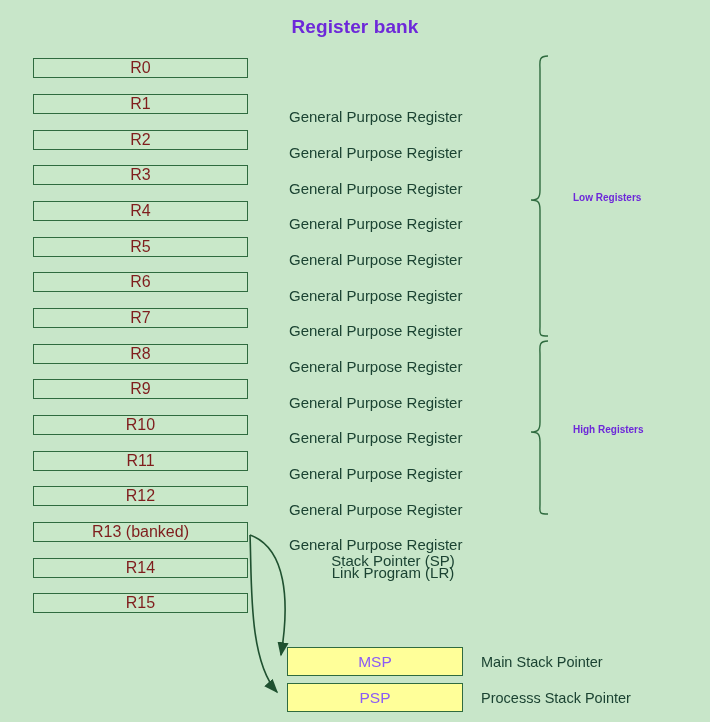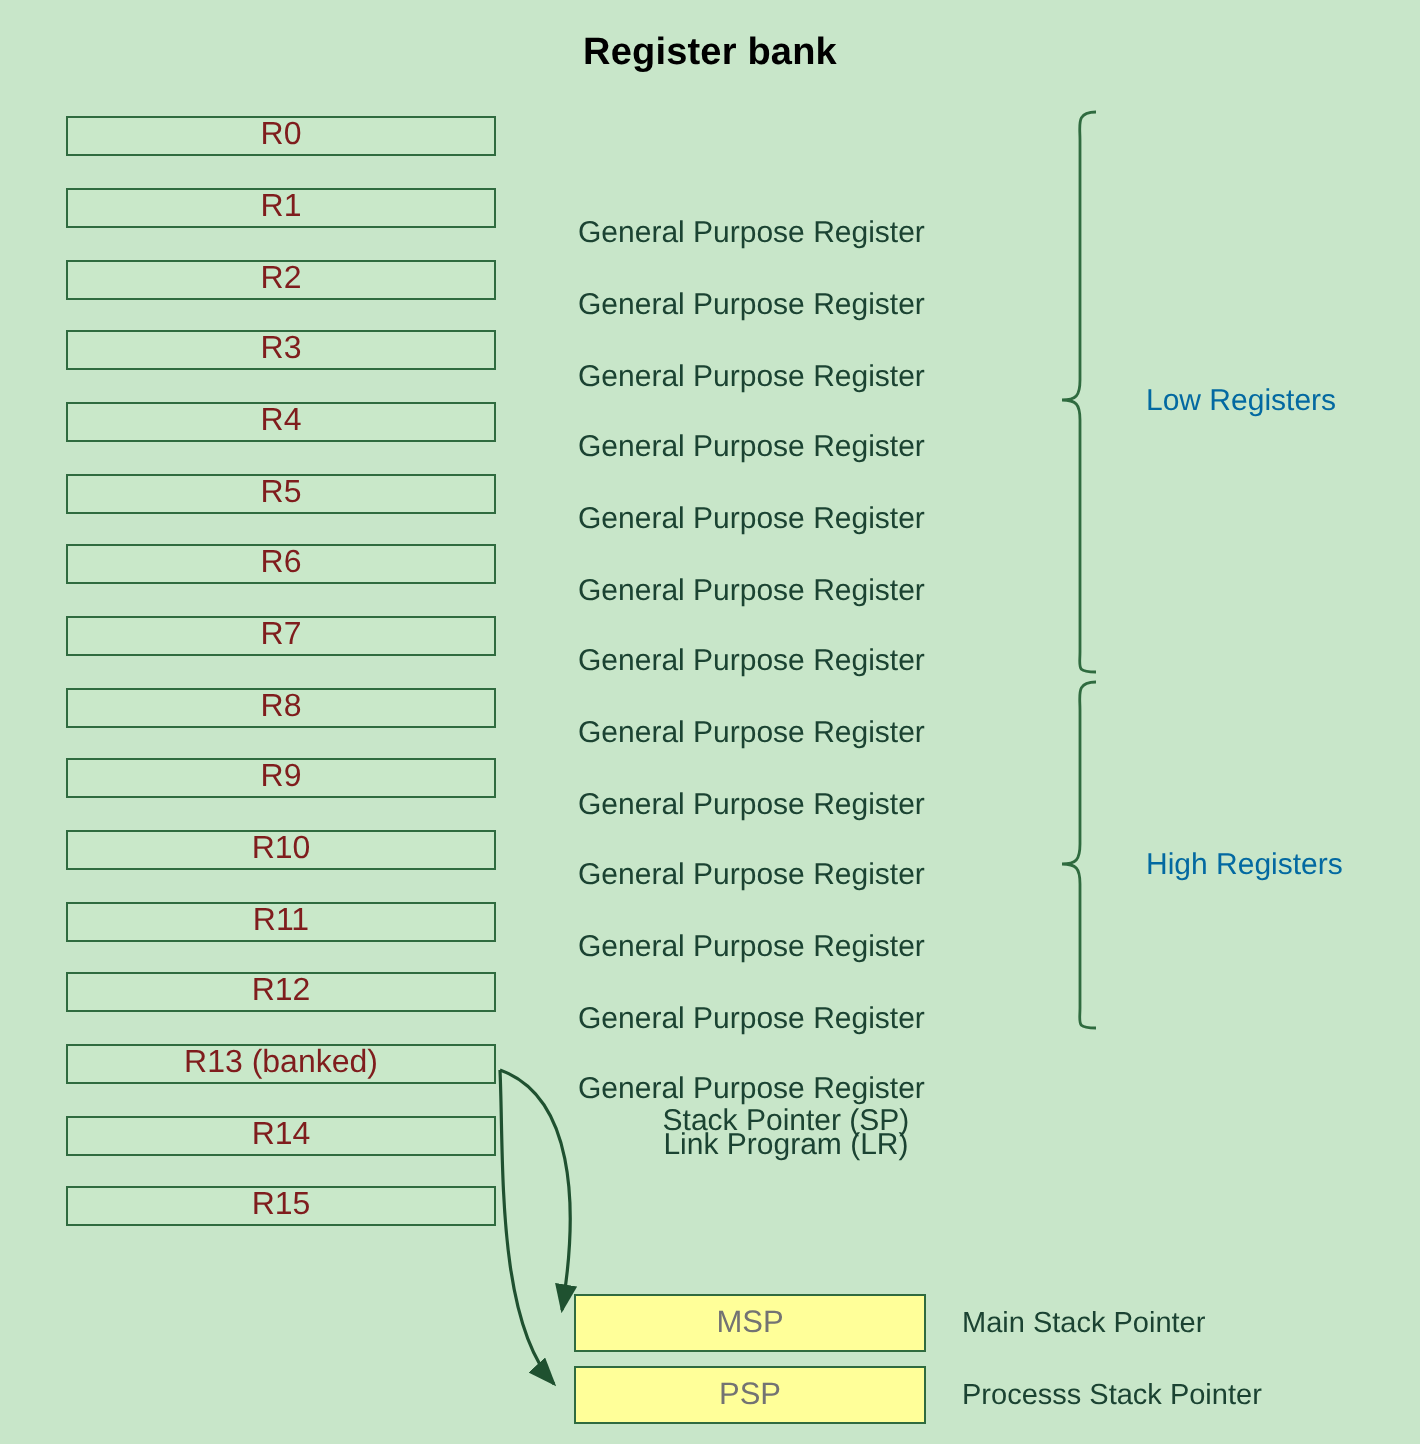--- a/index.html
+++ b/index.html
@@ -21,21 +21,21 @@
     background: #c8e6c9;
   }
   #title {
     position: absolute;
     left: 0;
     top: 16px;
     width: 710px;
     text-align: center;
     font-size: 19px;
     font-weight: bold;
-    color: #000000;
+    color: #6d28d9;
     letter-spacing: 0.1px;
   }
   .reg-box {
     position: absolute;
     left: 33px;
     width: 215px;
     height: 20px;
     box-sizing: border-box;
     border: 1.5px solid #2f6b3f;
     background: #c9e8c9;
@@ -73,37 +73,38 @@
     left: 287px;
     width: 176px;
     height: 29px;
     box-sizing: border-box;
     border: 1.5px solid #2f6b3f;
     background: #ffff99;
     display: flex;
     align-items: center;
     justify-content: center;
     font-size: 15.5px;
-    color: #737373;
+    color: #8b5cf6;
   }
   .sp-desc {
     position: absolute;
     left: 481px;
     height: 29px;
     display: flex;
     align-items: center;
     font-size: 14.5px;
     color: #1b4332;
     white-space: nowrap;
   }
   .group-label {
     position: absolute;
-    font-size: 15px;
-    color: #0369a1;
+    font-size: 10px;
+    color: #6d28d9;
     white-space: nowrap;
+    font-weight: bold;
   }
   svg.overlay {
     position: absolute;
     left: 0;
     top: 0;
     width: 710px;
     height: 722px;
     pointer-events: none;
   }
 </style>

